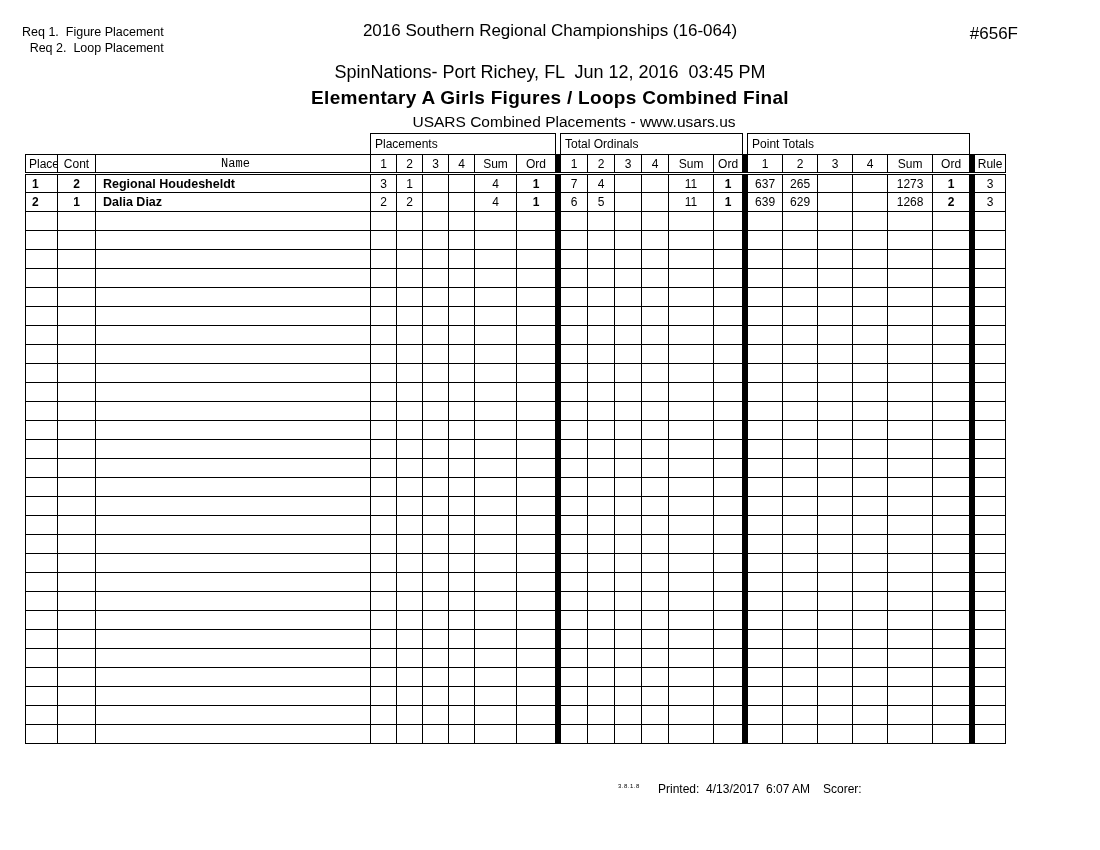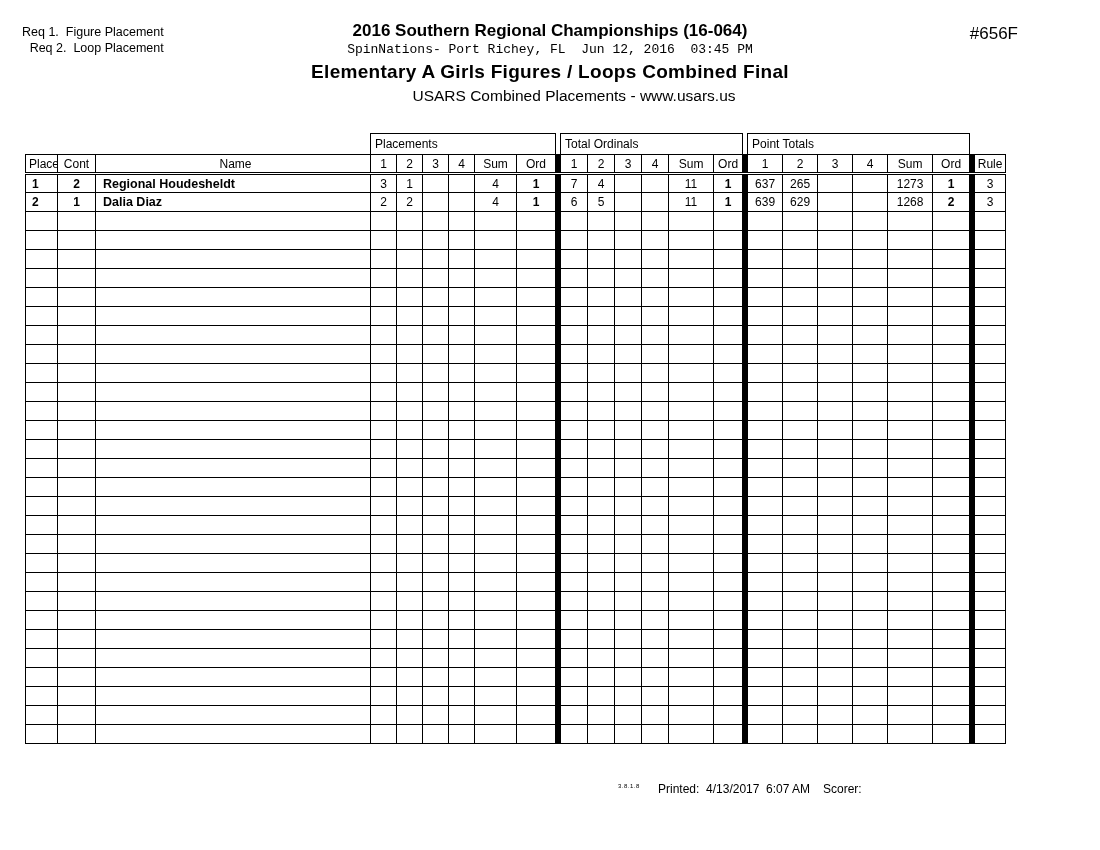--- a/index.html
+++ b/index.html
@@ -15,22 +15,22 @@
 
   
   .req-block {
     position: absolute; left: 22px; top: 24px;
     font-size: 12.5px; line-height: 16px; text-align: right;
   }
   .title-block {
     position: absolute; left: 0; top: 21px; width: 1100px;
     text-align: center;
   }
-  .title-main   { font-size: 17px; font-weight: bold; }
-  .title-sub    { font-size: 13px; margin-top: 1px; font-family: Liberation Mono, monospace; }
+  .title-main   { font-size: 17px; font-weight: normal; }
+  .title-sub    { font-size: 18px; margin-top: 21px; }
   .title-event  { font-size: 19px; font-weight: bold; margin-top: 4px; letter-spacing: 0.3px; }
   .title-event2 { font-size: 15.5px; margin-top: 4px; padding-left: 48px; }
   .doc-number {
     position: absolute; right: 82px; top: 24px;
     font-size: 17px; font-weight: normal;
   }
 
   
   .table-wrap { position: absolute; left: 25px; top: 133px; }
   table {
@@ -52,21 +52,21 @@
   th.grp-spacer { border: none; background: #fff; }
   th.grp-gap    { border: none; background: #fff; }
   th.grp-box    {
     border: 1px solid #000;
     text-align: left; padding-left: 4px;
     font-size: 12px;
   }
   
   tr.head-row th { border-bottom: 3px double #000; text-align: center; }
   th.h-place { text-align: left; padding-left: 3px; }
-  th.h-name  { text-align: left; padding-left: 7px; }
+  th.h-name  { text-align: left; padding-left: 7px; font-family: Liberation Mono, monospace; }
   
   .bar { background: #000; padding: 0; }
   
   td { text-align: center; }
   td.c-place { text-align: left; padding-left: 6px; }
   td.c-name  { text-align: left; padding-left: 7px; font-size: 12.5px; }
   .bold { font-weight: bold; }
 
   
   .footer { position: absolute; left: 0; top: 782px; width: 1100px; height: 16px; font-size: 12px; }

